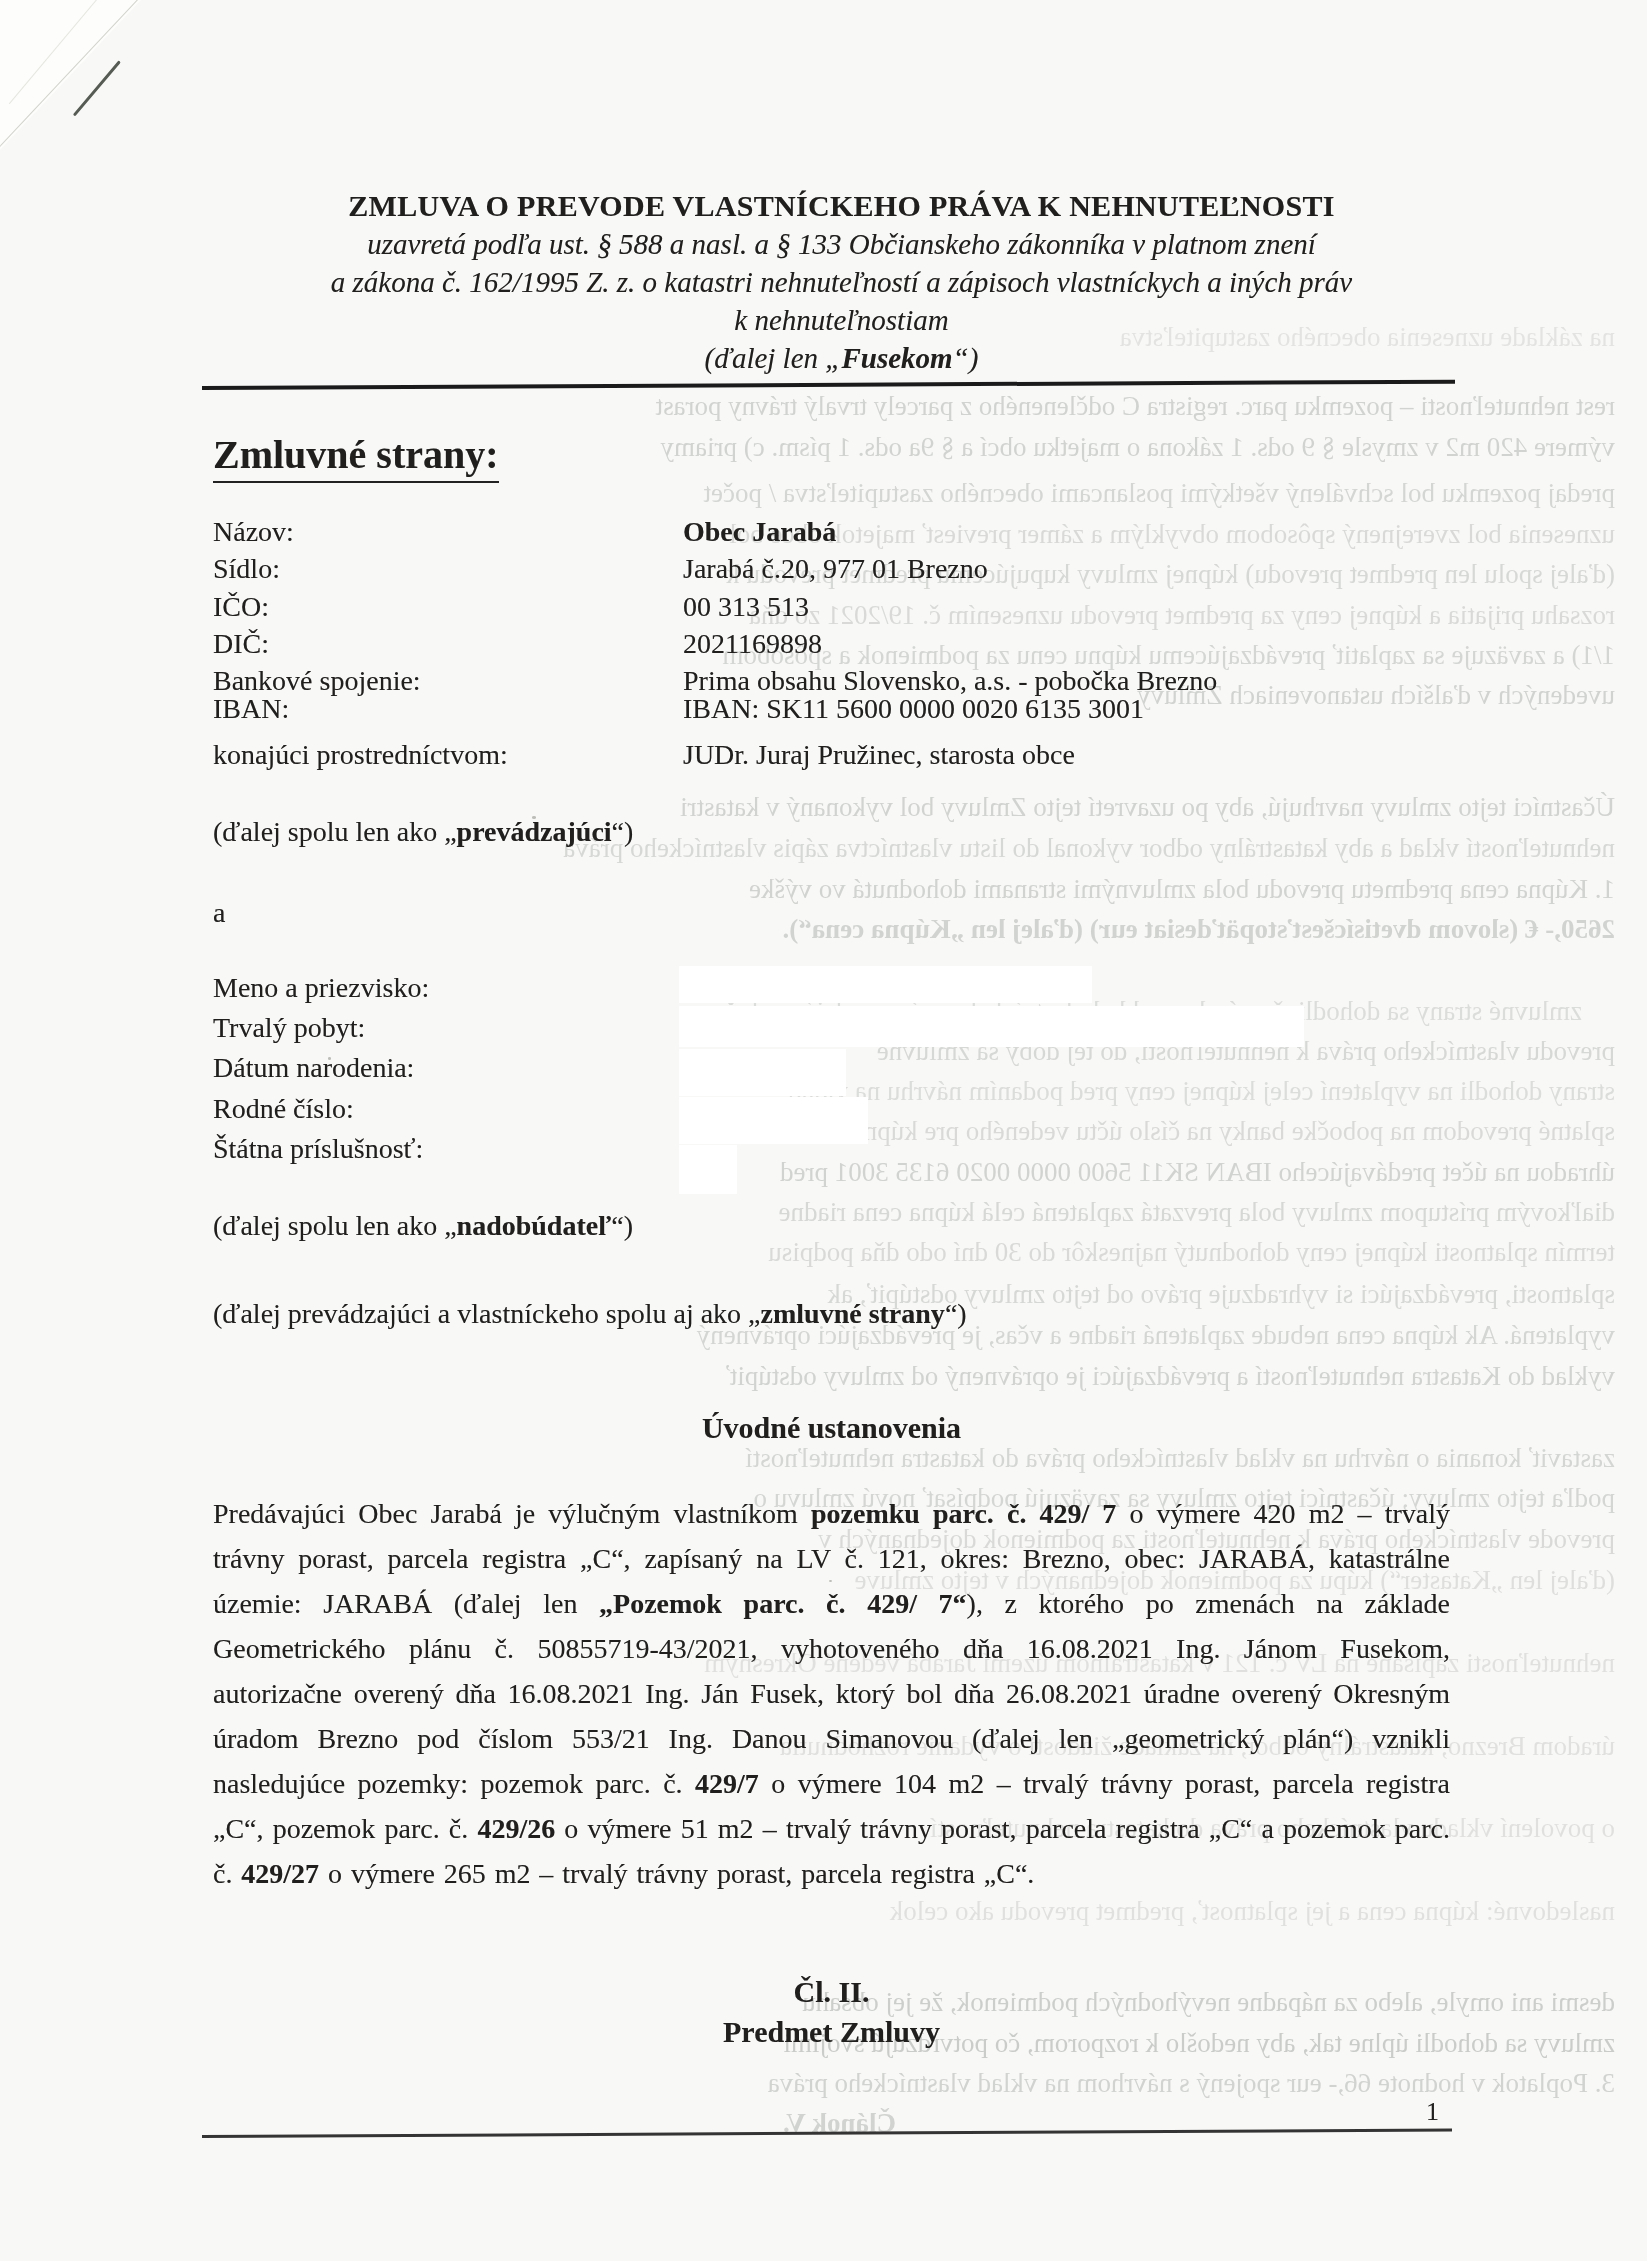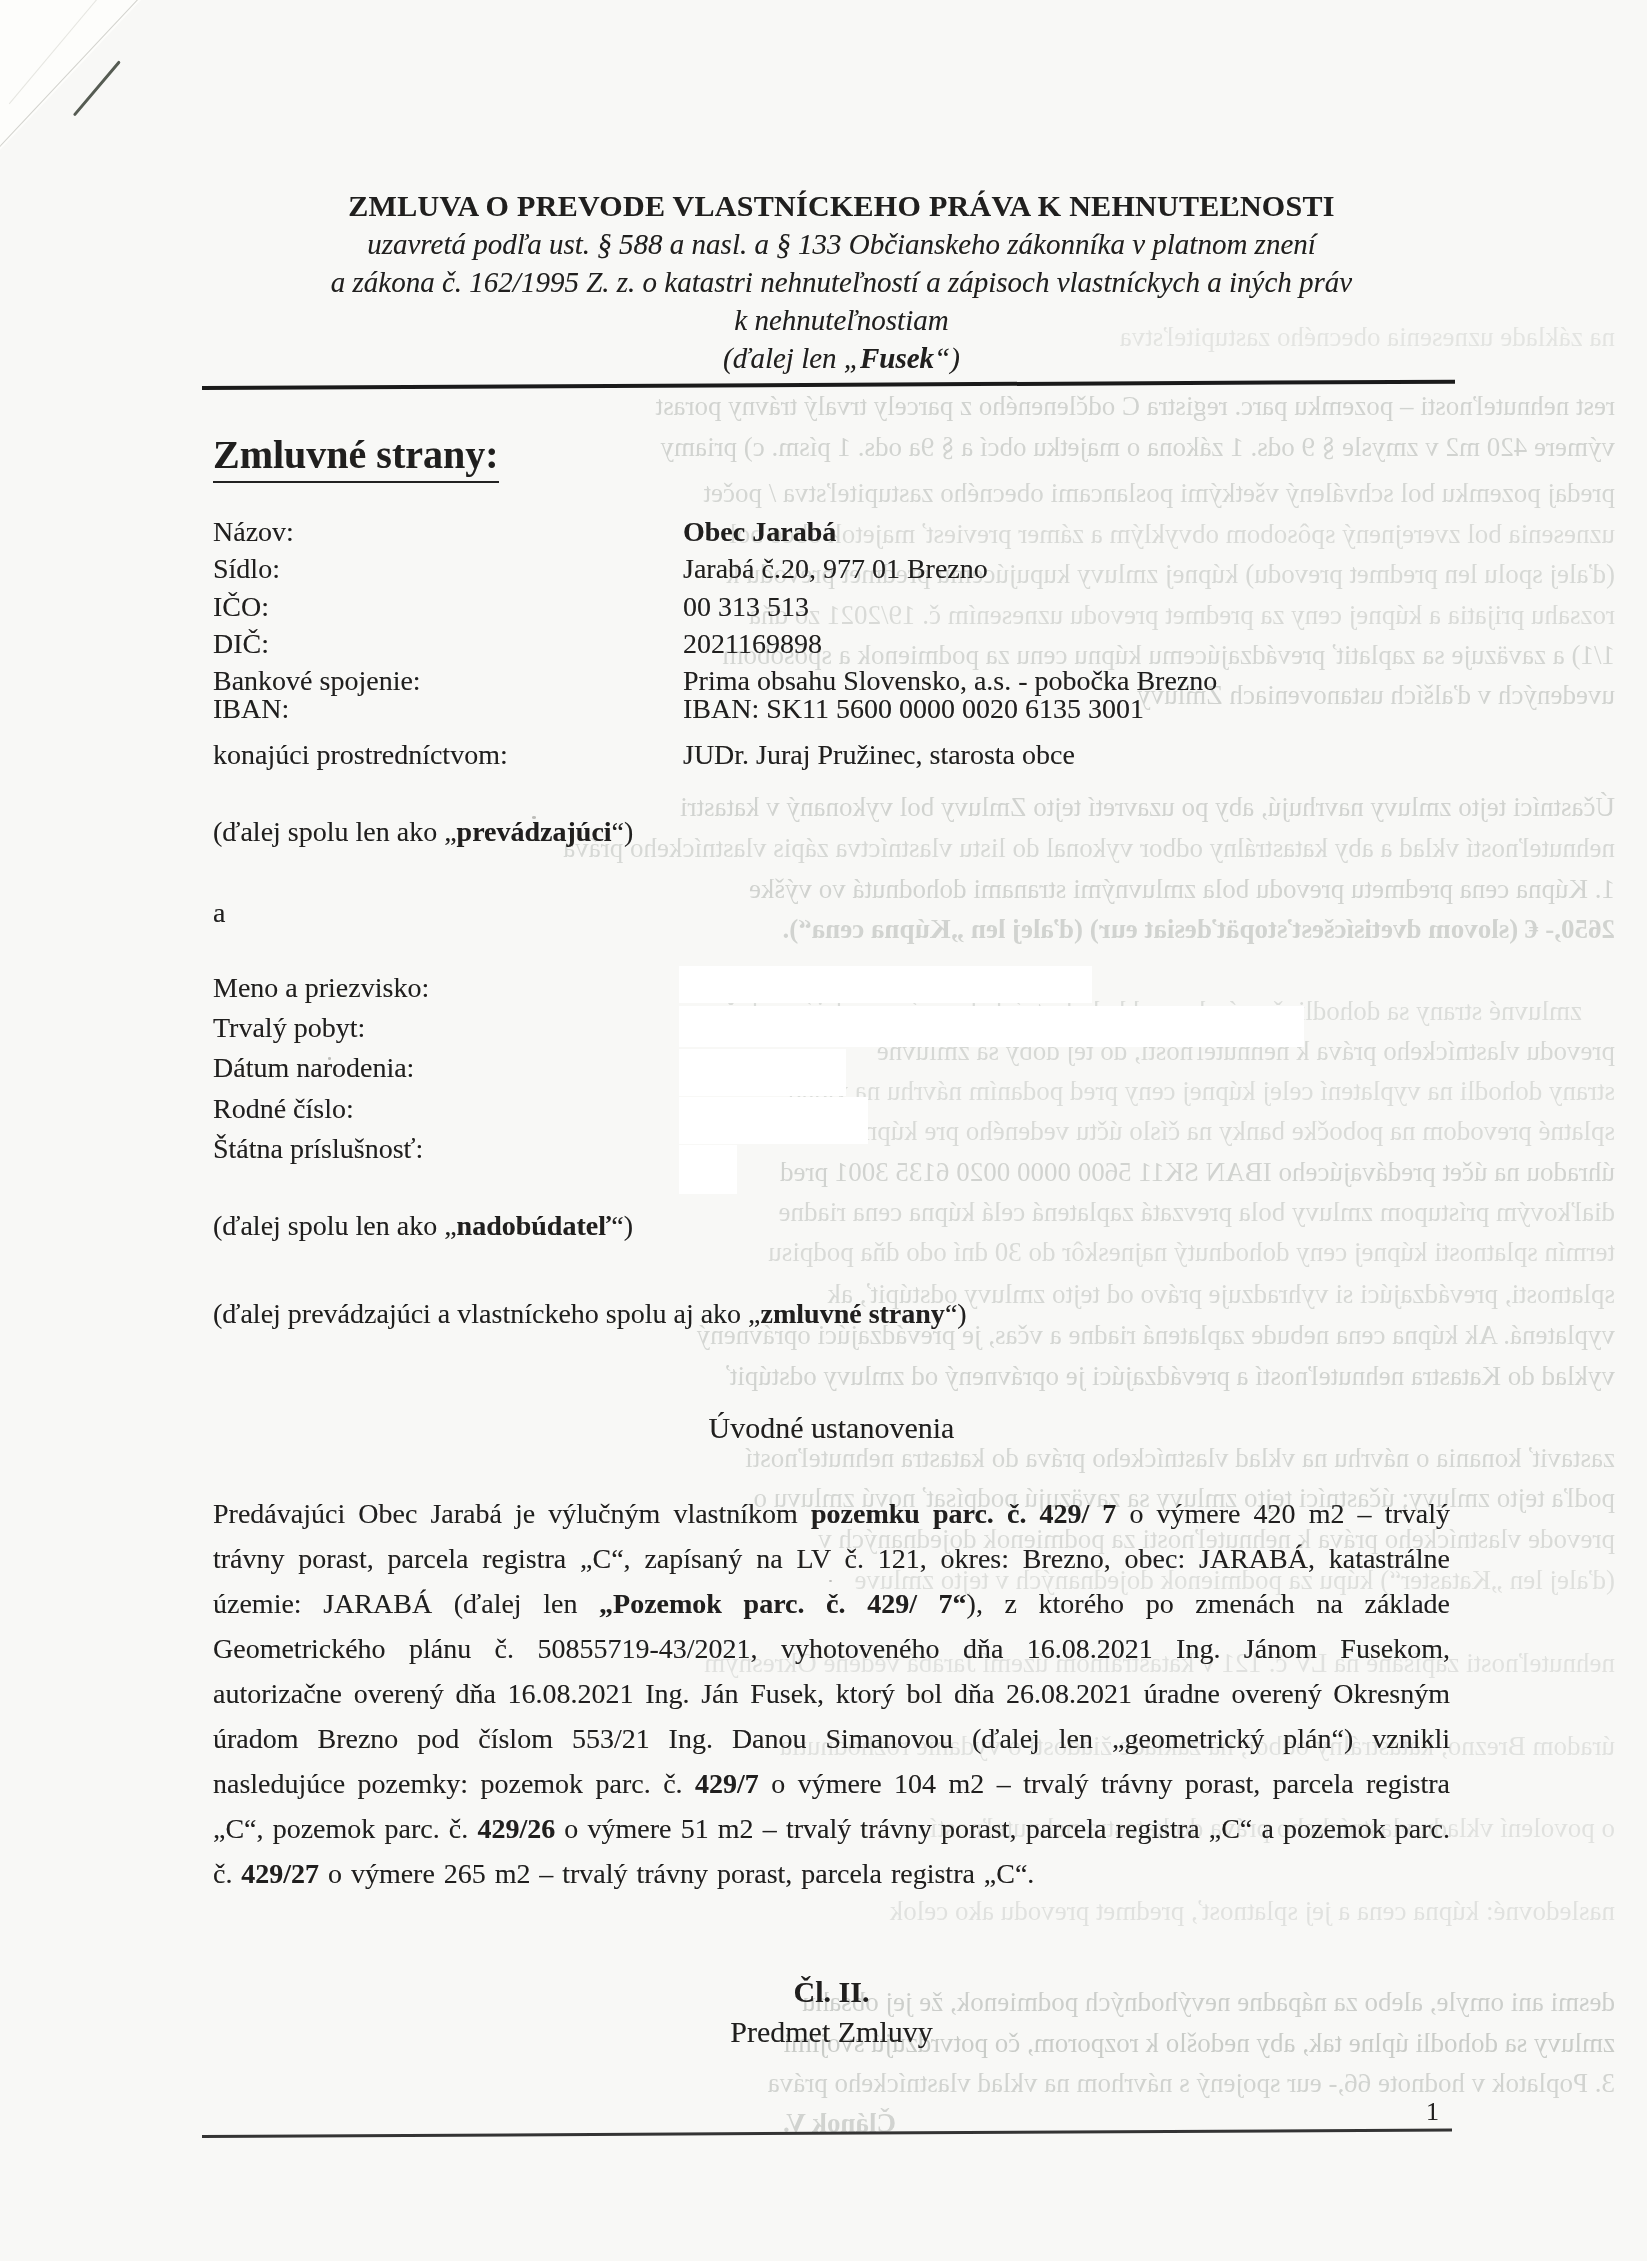--- a/index.html
+++ b/index.html
@@ -38,21 +38,21 @@
   .rule-footer{left:202px;top:2135px;width:1250px;height:2.6px;background:#343434;
     transform:rotate(-.3deg);transform-origin:0 50%;}
   
   .sec-heading{left:213px;top:431px;font-size:40px;font-weight:700;}
   .sec-heading span{display:inline-block;border-bottom:2.6px solid #222;padding-bottom:2.6px;}
   .row{position:absolute;left:213px;font-size:28px;line-height:34px;}
   .row .val{position:absolute;left:470px;white-space:nowrap;} 
   .lbl{white-space:nowrap;}
   .phrase{position:absolute;left:213px;font-size:28px;line-height:35px;white-space:nowrap;}
   .art-num{position:absolute;left:213px;width:1237px;text-align:center;font-size:30px;font-weight:700;}
-  .art-title{position:absolute;left:213px;width:1237px;text-align:center;font-size:30px;font-weight:400;}
+  .art-title{position:absolute;left:213px;width:1237px;text-align:center;font-size:30px;font-weight:700;}
   .paragraph{
     position:absolute;left:213px;top:1491px;width:1237px;
     font-size:28px;line-height:45px;text-align:justify;word-spacing:1.9px;
   }
   .pagenum{position:absolute;left:1426px;top:2097px;font-size:26px;}
   
   .corner-fold{left:0;top:0;width:141px;height:150px;
     background:#fdfdfb;clip-path:polygon(0 0,141px 0,0 150px);}
   .fold-seam{left:138px;top:0;width:204px;height:1.3px;background:#d2d2cd;
     transform:rotate(133.2deg);transform-origin:0 0;}
@@ -121,21 +121,21 @@
     <div class="abs staple"></div>
     <div class="speck" style="left:532px;top:816px;width:3.9px;height:2.6px;"></div>
     <div class="speck" style="left:328px;top:1057px;width:3.2px;height:2.6px;"></div>
     <div class="speck" style="left:829px;top:1580px;width:3.2px;height:1.9px;"></div>
 
     <div class="abs title-block ink">
       <div class="title-main">ZMLUVA O PREVODE VLASTNÍCKEHO PRÁVA K NEHNUTEĽNOSTI</div>
       <div class="title-it">uzavretá podľa ust. § 588 a nasl. a § 133 Občianskeho zákonníka v platnom znení</div>
       <div class="title-it">a zákona č. 162/1995 Z. z. o katastri nehnuteľností a zápisoch vlastníckych a iných práv</div>
       <div class="title-it">k nehnuteľnostiam</div>
-      <div class="title-it"><span>(ďalej len „</span><span class="b">Fusek</span><span>“)</span></div>
+      <div class="title-it"><span>(ďalej len „</span><span class="b">Fusekom</span><span>“)</span></div>
     </div>
 
     <div class="abs rule-top"></div>
 
     <div class="abs sec-heading ink"><span>Zmluvné strany:</span></div>
 
     <div class="row ink" style="top:515px"><span class="lbl">Názov:</span><span class="val b">Obec Jarabá</span></div>
     <div class="row ink" style="top:552px"><span class="lbl">Sídlo:</span><span class="val">Jarabá č.20, 977 01 Brezno</span></div>
     <div class="row ink" style="top:590px"><span class="lbl">IČO:</span><span class="val">00 313 513</span></div>
     <div class="row ink" style="top:627px"><span class="lbl">DIČ:</span><span class="val">2021169898</span></div>

